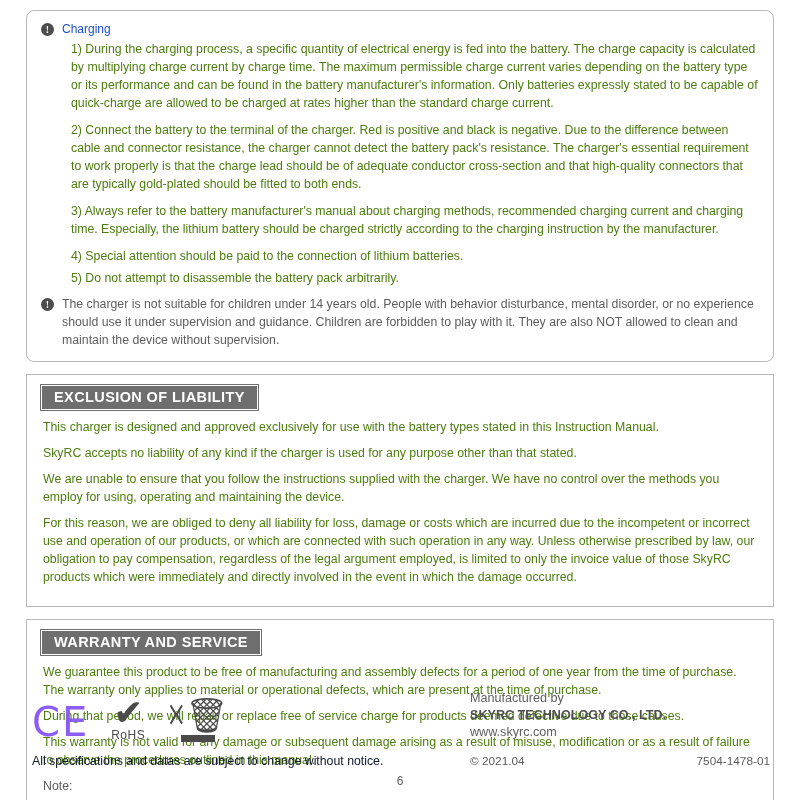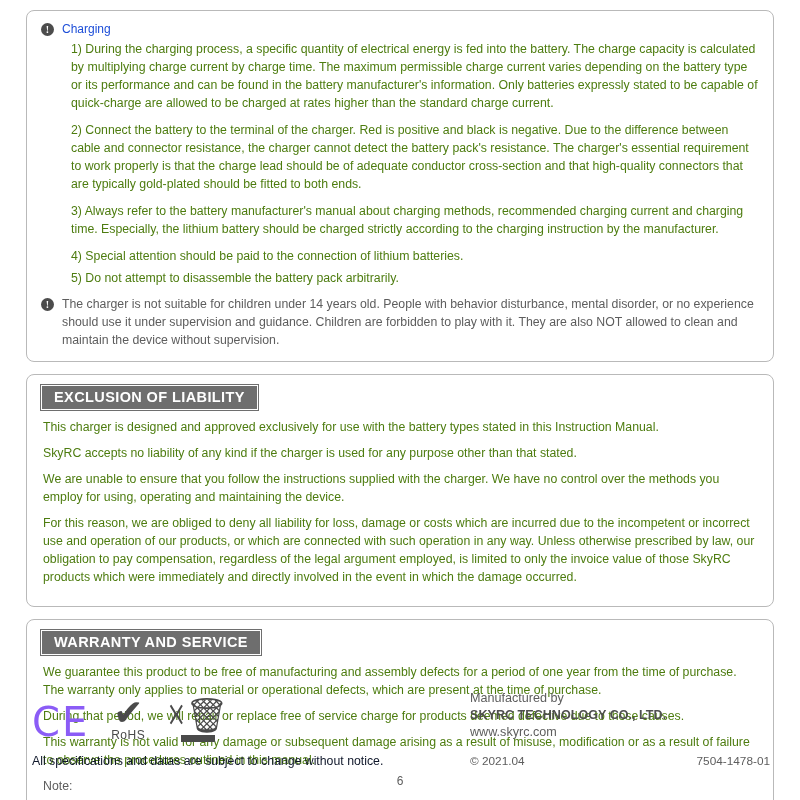--- a/index.html
+++ b/index.html
@@ -82,21 +82,21 @@
     align-items: flex-start;
     margin-top: 8px;
   }
   .warn-wrap .excl-icon {
     margin-top: 3px;
   }
 
   
   .section-box {
     border: 1px solid #b9b9b9;
-    border-radius: 8px;
+    border-radius: 0;
     box-sizing: border-box;
     padding: 0 0 12px 0;
     margin-bottom: 12px;
     position: relative;
   }
   .section-title {
     display: inline-block;
     background: #6e6e6e;
     color: #ffffff;
     font-size: 14.5px;

